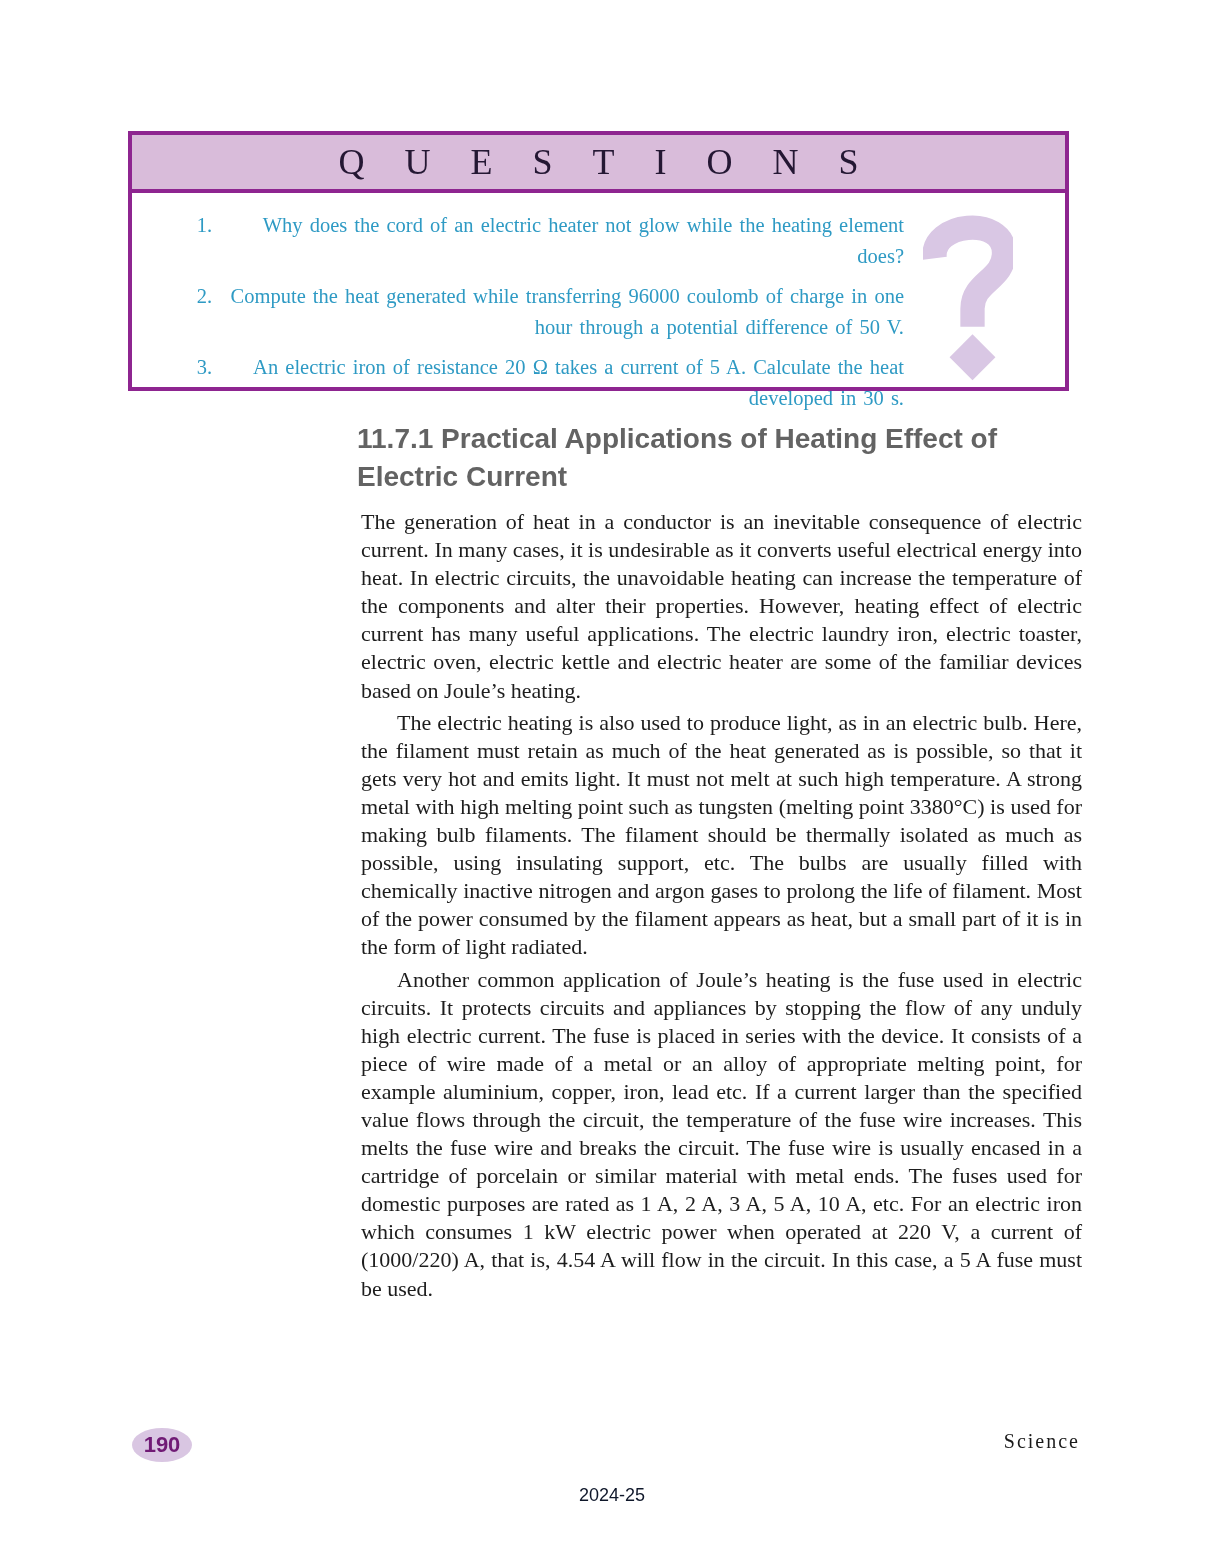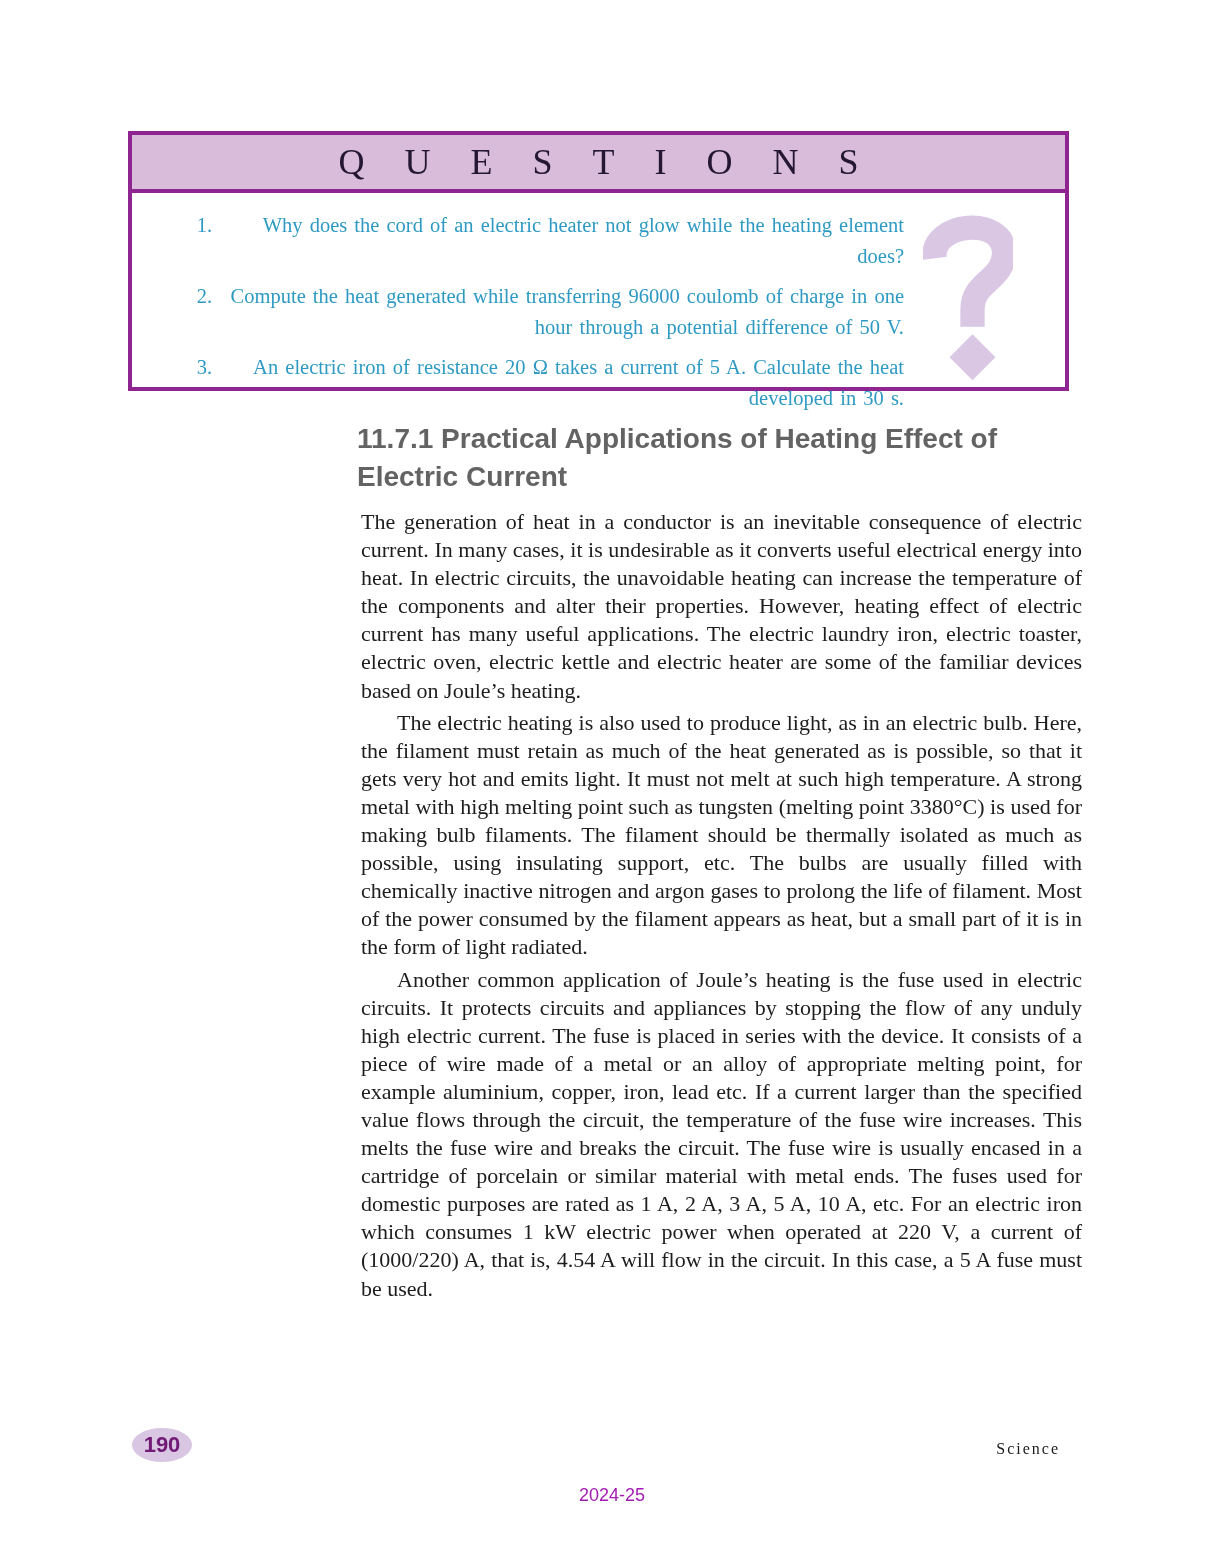--- a/index.html
+++ b/index.html
@@ -111,37 +111,36 @@
     display: flex;
     align-items: center;
     justify-content: center;
     font-family: Liberation Sans, sans-serif;
     font-weight: bold;
     font-size: 22px;
     color: #701a75;
   }
   .book-label {
     position: absolute;
-    right: 164px;
+    right: 144px;
     top: 1430px;
     font-family: "Liberation Serif", serif;
-    font-size: 16px;
+    font-size: 20px;
     letter-spacing: 2px;
     color: #1a1a1a;
-    margin-top: 10px;
   }
   .edition {
     position: absolute;
     left: 0;
     top: 1485px;
     width: 100%;
     text-align: center;
     font-family: "Liberation Sans", sans-serif;
     font-size: 18px;
-    color: #a21caf;
+    color: #0f172a;
   }
 </style>
 </head>
 <body>
 
 <div class="page">
 
   <div class="questions-box">
     <div class="qbox-header">
       <span class="qbox-title">QUESTIONS</span>

